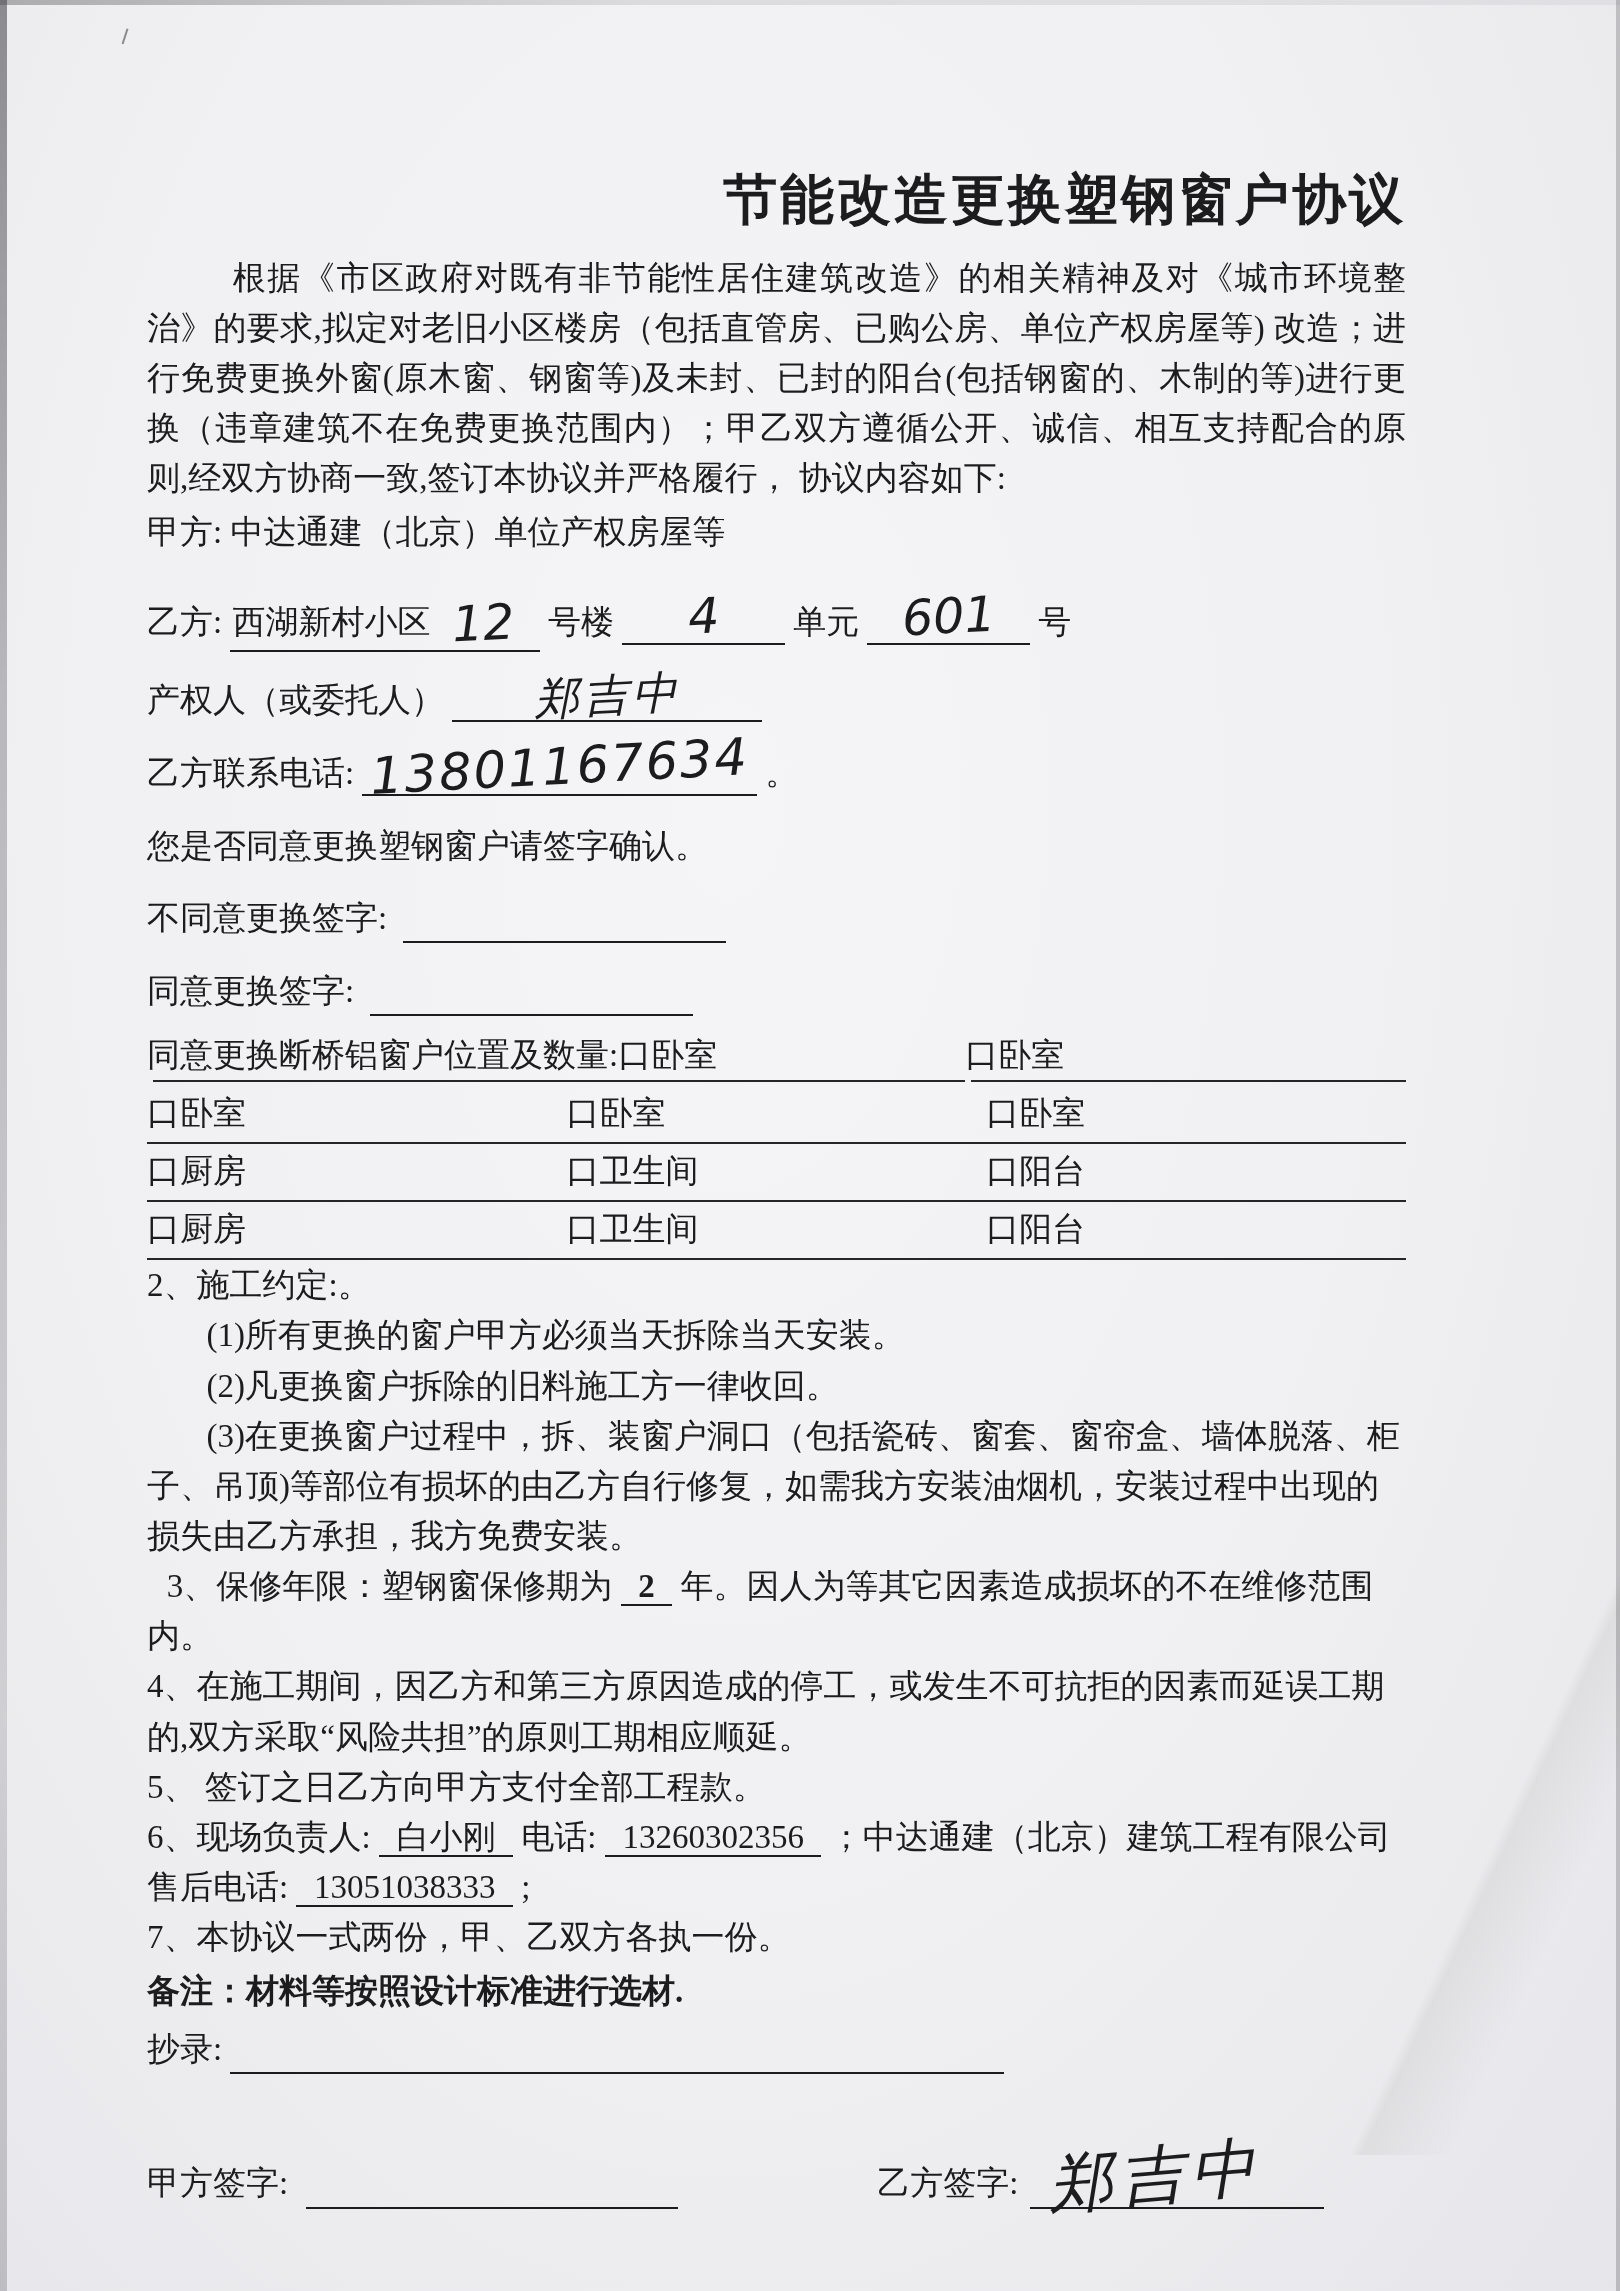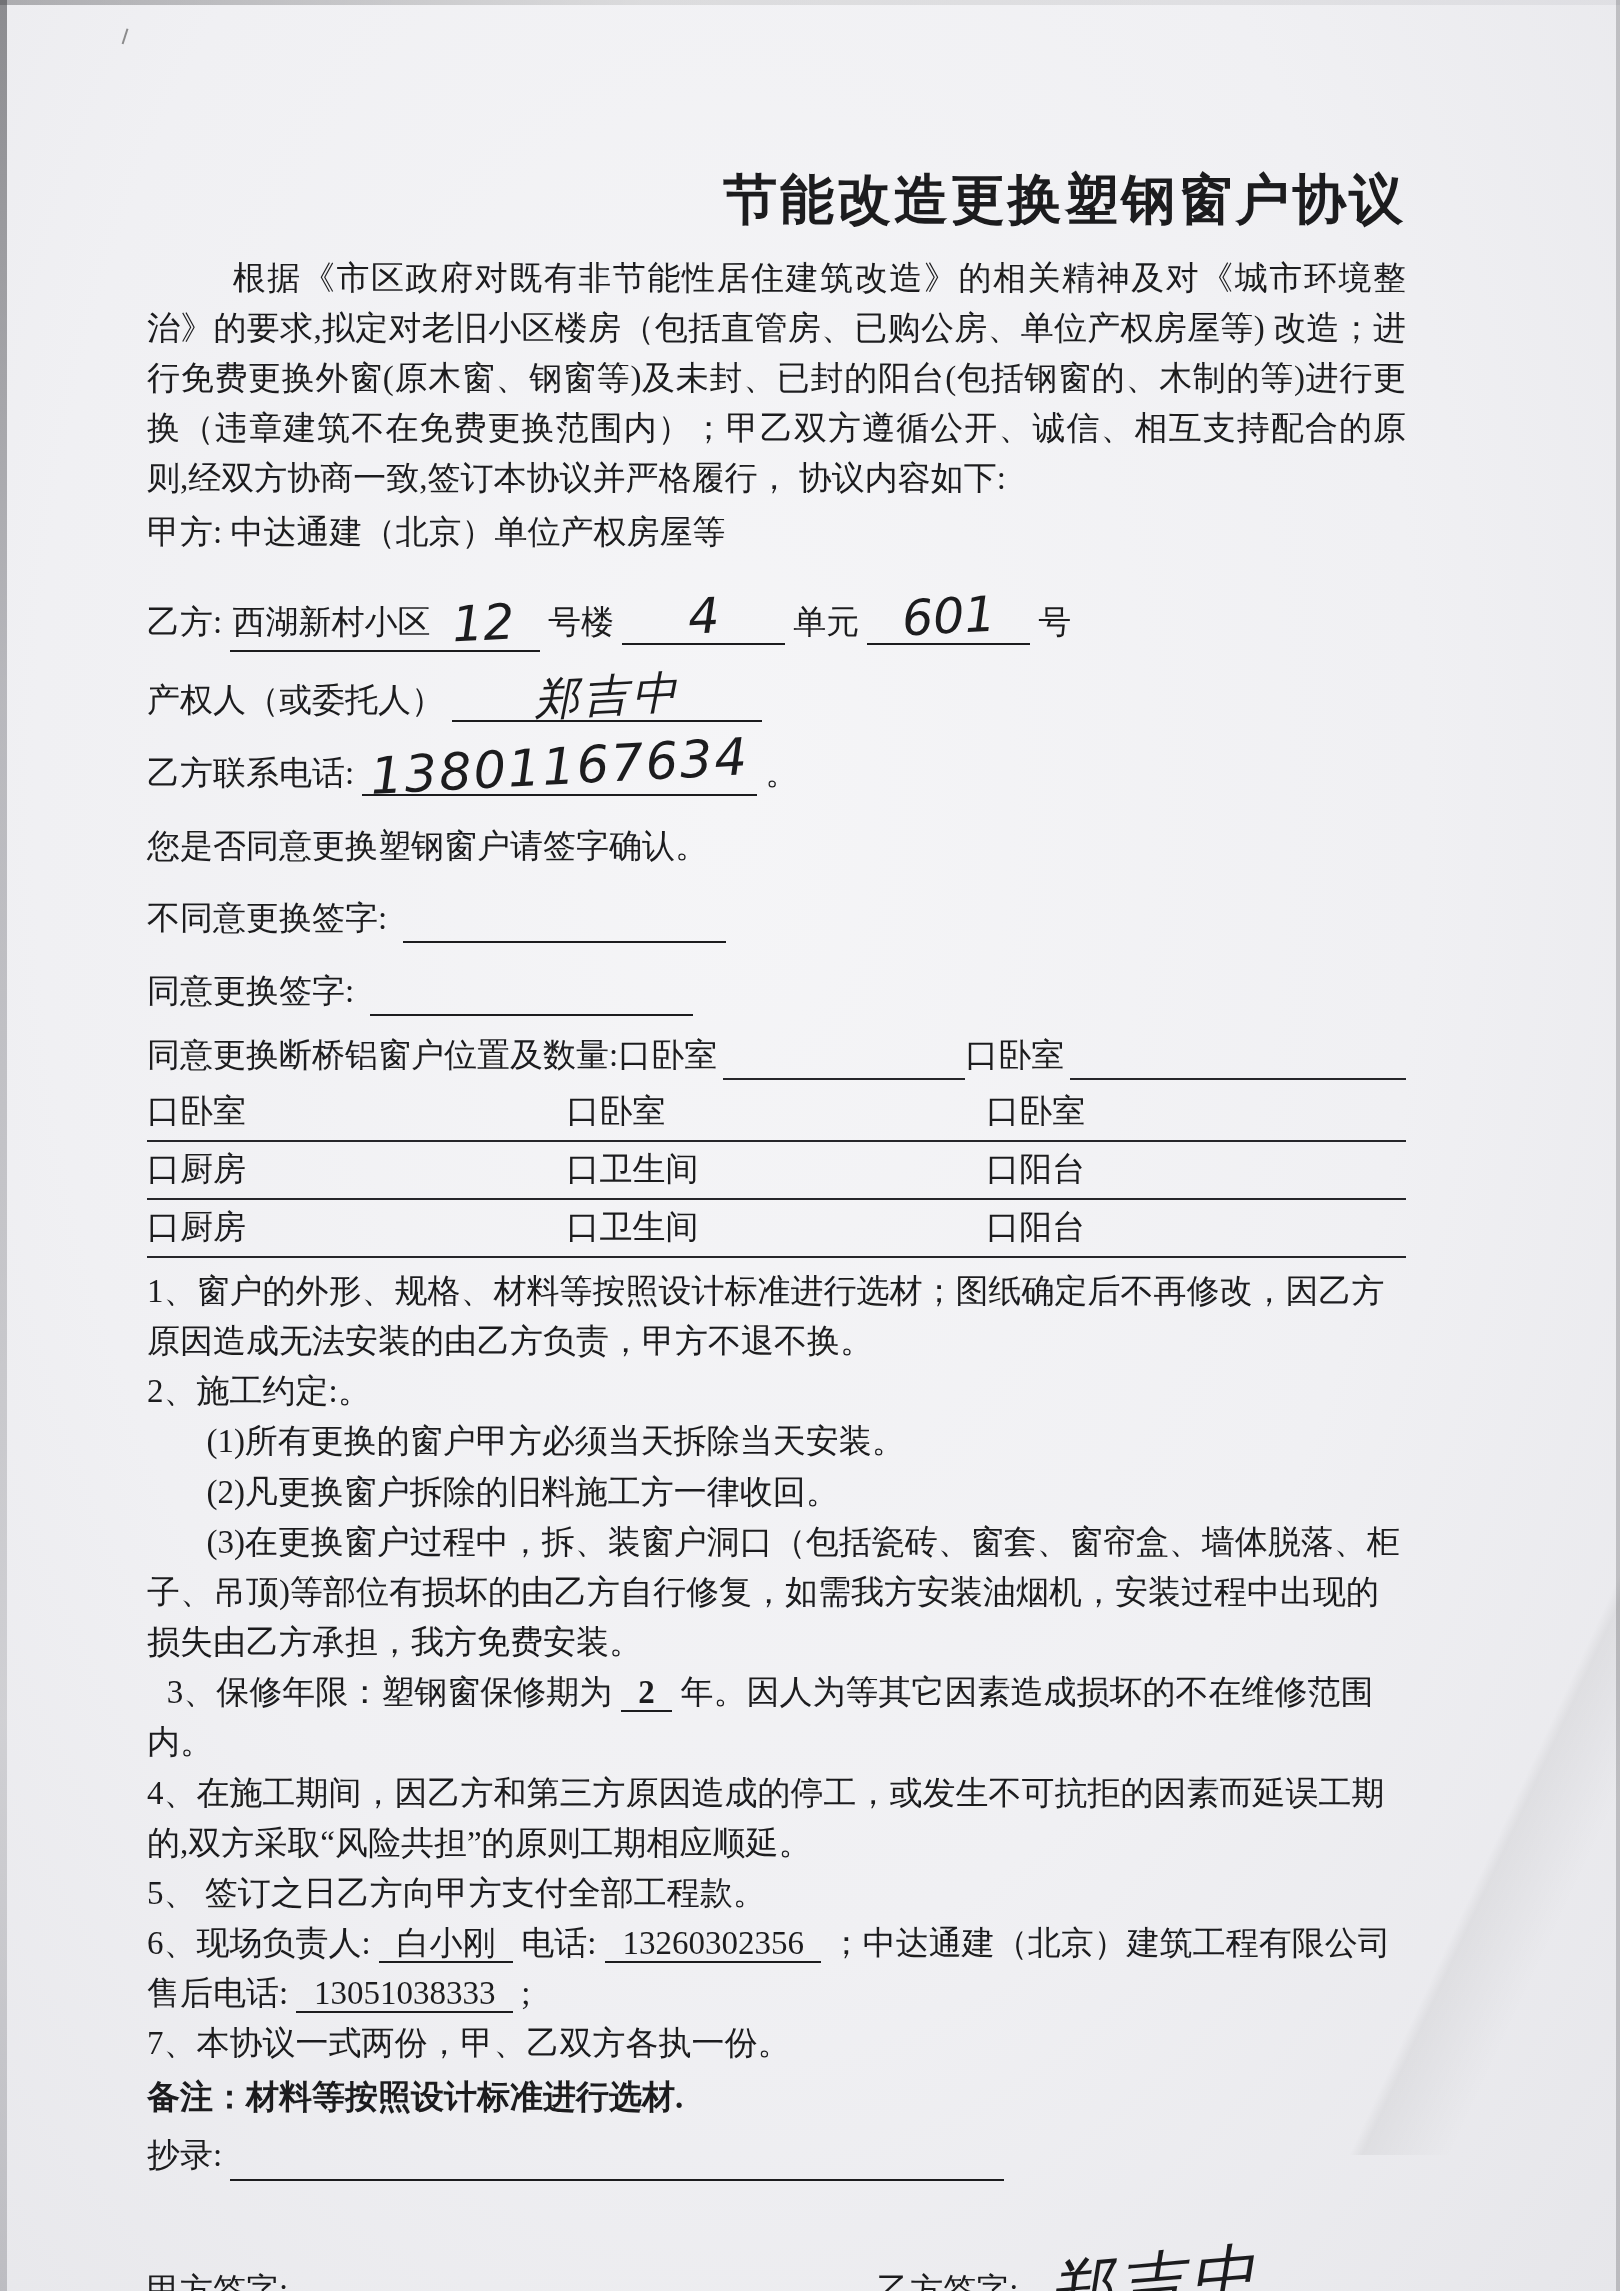--- a/index.html
+++ b/index.html
@@ -47,21 +47,21 @@
 
   .labelline{display:flex;align-items:flex-end;}
   .blankline{border-bottom:2.9px solid #1c1c1e;height:35px;}
   .agree-blank{width:323px;margin-left:15.7px;}
 
   
   .grid{margin-top:11.8px;}
   .grid-row{display:flex;align-items:flex-end;border-bottom:2px solid #26262a;
     min-height:47px;padding:2px 0 3.9px 0;}
   .grid-row.header{border-bottom:none;min-height:49px;}
-  .header-cell{display:flex;align-items:flex-end;}
+  .header-cell{display:flex;flex-direction:column;}
   .hc1{flex:0 0 65%;} .hc2{flex:1;}
   .hfill{flex:1;border-bottom:2px solid #26262a;height:29px;margin-left:5.9px;}
   .grid-cell{width:33.33%;}
 
   .sub{text-indent:1.8em;}
   .c3p{text-indent:0.6em;}
   .uval{border-bottom:2.9px solid #1c1c1e;padding:0 17.6px;}
   .uval.bold{font-weight:bold;}
   .note{font-weight:bold;margin-top:3.9px;}
 
@@ -159,21 +159,20 @@
         <div class="grid-cell">口卫生间</div>
         <div class="grid-cell">口阳台</div>
       </div>
       <div class="grid-row">
         <div class="grid-cell">口厨房</div>
         <div class="grid-cell">口卫生间</div>
         <div class="grid-cell">口阳台</div>
       </div>
     </div>
 
-    <p class="mt8">1、窗户的外形、规格、材料等按照设计标准进行选材；图纸确定后不再修改，因乙方原因造成无法安装的由乙方负责，甲方不退不换。</p>
     <p>2、施工约定:。</p>
     <p class="sub">(1)所有更换的窗户甲方必须当天拆除当天安装。</p>
     <p class="sub">(2)凡更换窗户拆除的旧料施工方一律收回。</p>
     <p class="sub">(3)在更换窗户过程中，拆、装窗户洞口（包括瓷砖、窗套、窗帘盒、墙体脱落、柜子、吊顶)等部位有损坏的由乙方自行修复，如需我方安装油烟机，安装过程中出现的损失由乙方承担，我方免费安装。</p>
 
     <p class="c3p">
       <span>3、保修年限：塑钢窗保修期为</span>
       <span class="uval bold">2</span>
       <span>年。因人为等其它因素造成损坏的不在维修范围内。</span>
     </p>

